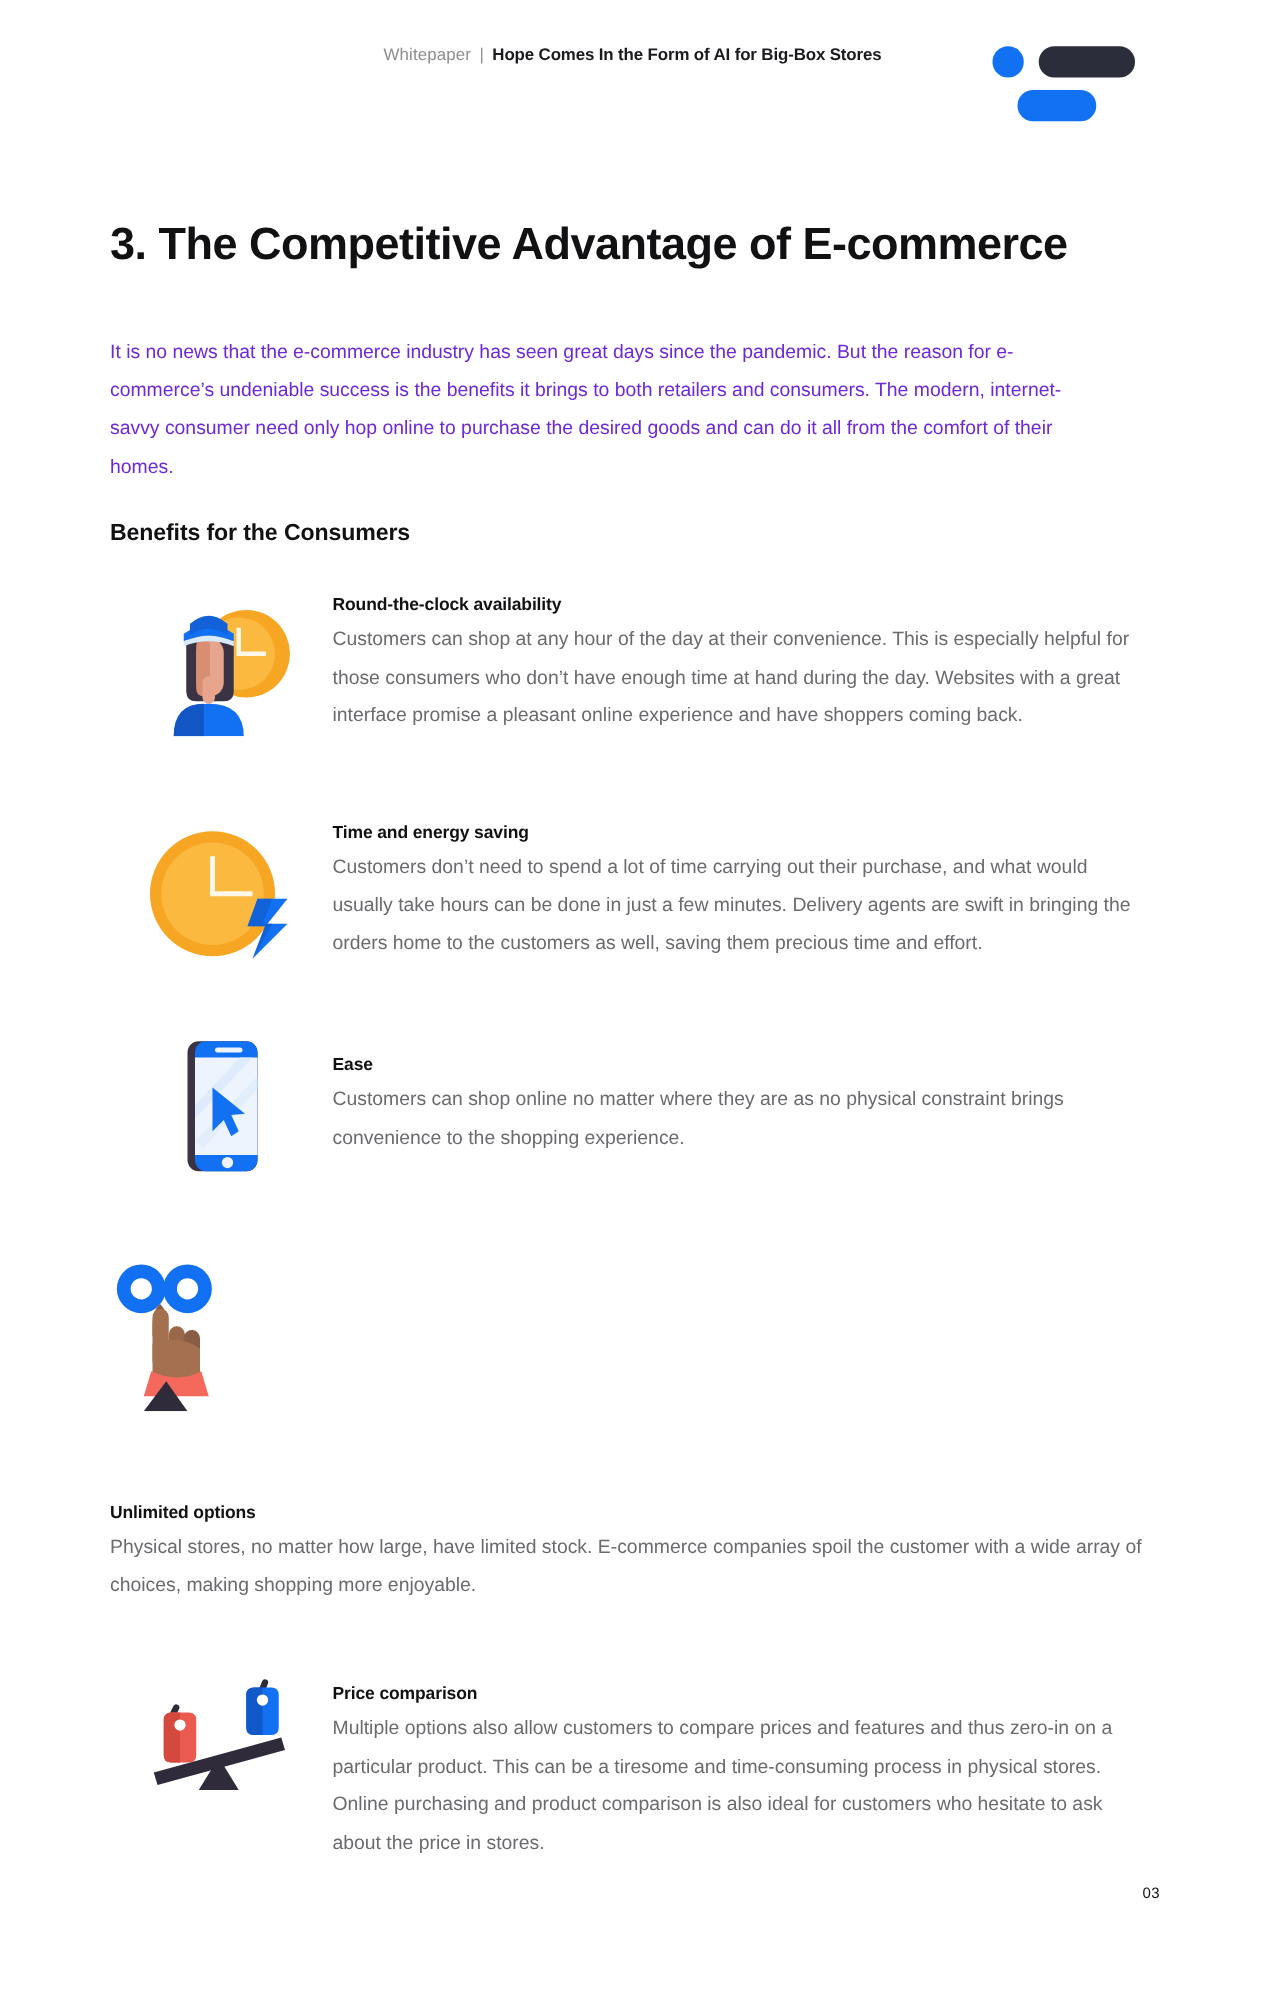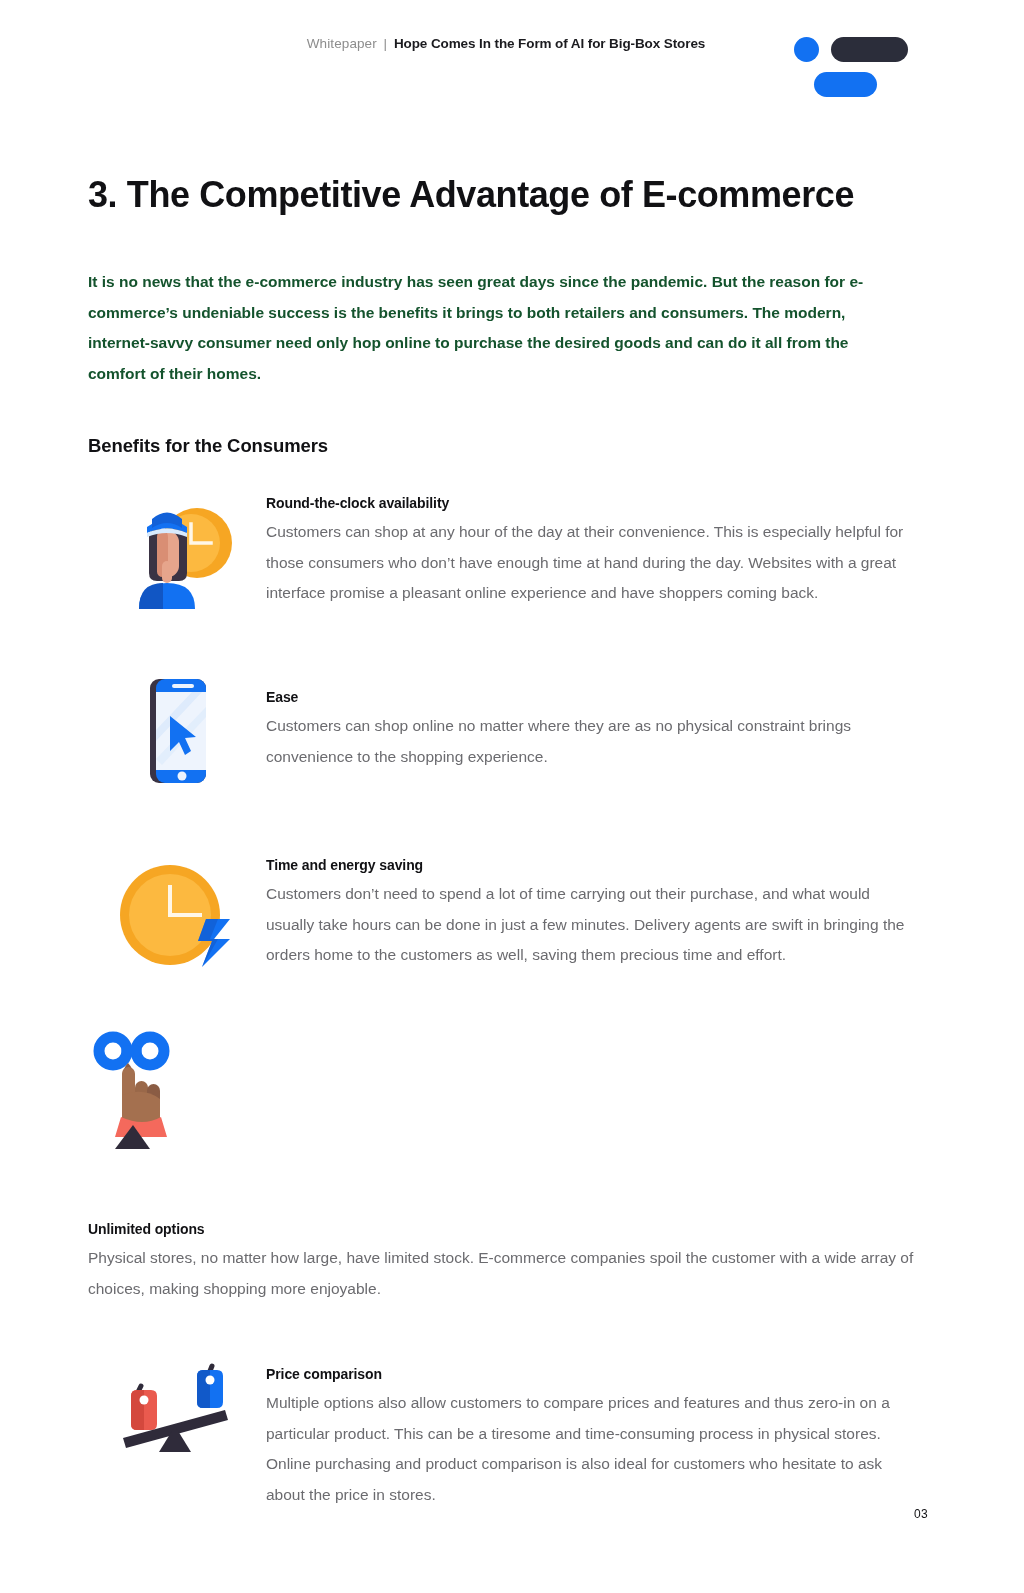--- a/index.html
+++ b/index.html
@@ -86,26 +86,25 @@
     font-size: 36px;
     line-height: 49px;
     font-weight: 700;
     color: #111114;
     letter-spacing: -.4px;
   }
   .intro {
     margin-top: 48px;
     font-size: 15.5px;
     line-height: 30.5px;
-    color: #14532d;
+    color: #6d28d9;
     max-width: 800px;
-    font-weight: bold;
   }
   h2.benefits-heading {
-    margin: 46px 0 0 0;
+    margin: 26px 0 0 0;
     font-size: 18.5px;
     font-weight: 700;
     color: #111114;
     letter-spacing: -.1px;
   }
 
   
   .benefit-list { margin-top: 36px; }
   .benefit-row {
     display: flex;
@@ -203,52 +202,52 @@
           <path d="M20 112 q0 -26 28 -26 q28 0 28 26 z" fill="#1271f2"></path>
           <path d="M20 112 q0 -26 24 -26 l0 26 z" fill="#1156c4"></path>
         </svg>
       </div>
       <div class="benefit-text">
         <p class="benefit-title">Round-the-clock availability</p>
         <p class="benefit-body">Customers can shop at any hour of the day at their convenience. This is especially helpful for those consumers who don’t have enough time at hand during the day. Websites with a great interface promise a pleasant online experience and have shoppers coming back.</p>
       </div>
     </div>
 
+    <div class="benefit-row row-2">
+      <div class="benefit-icon">
+        <svg width="118" height="112" viewBox="0 0 118 112" aria-hidden="true">
+          <circle cx="52" cy="56" r="50" fill="#f6a623"></circle>
+          <circle cx="52" cy="56" r="41" fill="#fcb940"></circle>
+          <path d="M52 28 L52 56 L82 56" stroke="#fff7e8" stroke-width="4" fill="none" stroke-linecap="square"></path>
+          <path d="M88 60 L112 60 L96 80 L112 80 L84 108 L94 82 L80 82 Z" fill="#1271f2"></path>
+          <path d="M88 60 L100 60 L92 80 L100 80 L84 108 L94 82 L80 82 Z" fill="#1156c4" opacity=".55"></path>
+        </svg>
+      </div>
+      <div class="benefit-text">
+        <p class="benefit-title">Time and energy saving</p>
+        <p class="benefit-body">Customers don’t need to spend a lot of time carrying out their purchase, and what would usually take hours can be done in just a few minutes. Delivery agents are swift in bringing the orders home to the customers as well, saving them precious time and effort.</p>
+      </div>
+    </div>
+
     <div class="benefit-row row-1">
       <div class="benefit-icon">
         <svg width="82" height="112" viewBox="0 0 82 112" aria-hidden="true">
           <rect x="14" y="4" width="56" height="104" rx="9" fill="#3a3344"></rect>
           <rect x="20" y="4" width="50" height="104" rx="9" fill="#1271f2"></rect>
           <rect x="20" y="17" width="50" height="78" fill="#eef4fd"></rect>
           <rect x="36" y="9" width="22" height="4" rx="2" fill="#eef4fd"></rect>
           <circle cx="46" cy="101" r="4.5" fill="#eef4fd"></circle>
           <path d="M20 55 L56 17 L66 17 L20 66 Z" fill="#dbe9fb" opacity=".85"></path>
           <path d="M20 84 L70 32 L70 42 L26 90 Z" fill="#dbe9fb" opacity=".6"></path>
           <path d="M34 41 L34 76 L43 67 L49 80 L55 76 L49 63 L60 62 Z" fill="#1271f2"></path>
         </svg>
       </div>
       <div class="benefit-text">
         <p class="benefit-title">Ease</p>
         <p class="benefit-body">Customers can shop online no matter where they are as no physical constraint brings convenience to the shopping experience.</p>
-      </div>
-    </div>
-
-    <div class="benefit-row row-2">
-      <div class="benefit-icon">
-        <svg width="118" height="112" viewBox="0 0 118 112" aria-hidden="true">
-          <circle cx="52" cy="56" r="50" fill="#f6a623"></circle>
-          <circle cx="52" cy="56" r="41" fill="#fcb940"></circle>
-          <path d="M52 28 L52 56 L82 56" stroke="#fff7e8" stroke-width="4" fill="none" stroke-linecap="square"></path>
-          <path d="M88 60 L112 60 L96 80 L112 80 L84 108 L94 82 L80 82 Z" fill="#1271f2"></path>
-          <path d="M88 60 L100 60 L92 80 L100 80 L84 108 L94 82 L80 82 Z" fill="#1156c4" opacity=".55"></path>
-        </svg>
-      </div>
-      <div class="benefit-text">
-        <p class="benefit-title">Time and energy saving</p>
-        <p class="benefit-body">Customers don’t need to spend a lot of time carrying out their purchase, and what would usually take hours can be done in just a few minutes. Delivery agents are swift in bringing the orders home to the customers as well, saving them precious time and effort.</p>
       </div>
     </div>
 
     <div class="benefit-row row-3">
       <div class="benefit-icon">
         <svg width="98" height="120" viewBox="0 0 98 120" aria-hidden="true">
           <g fill="none" stroke="#1271f2" stroke-width="11" stroke-linecap="round">
             <circle cx="25" cy="22" r="14"></circle>
             <circle cx="62" cy="22" r="14"></circle>
           </g>

